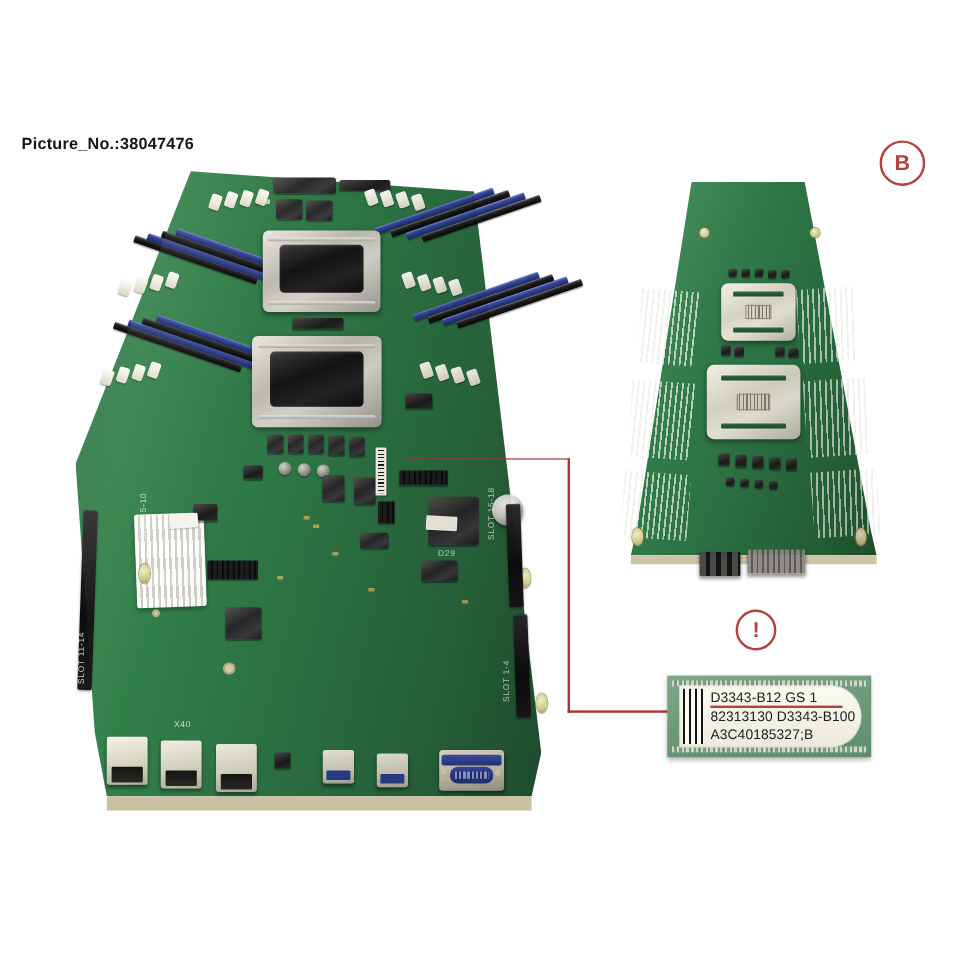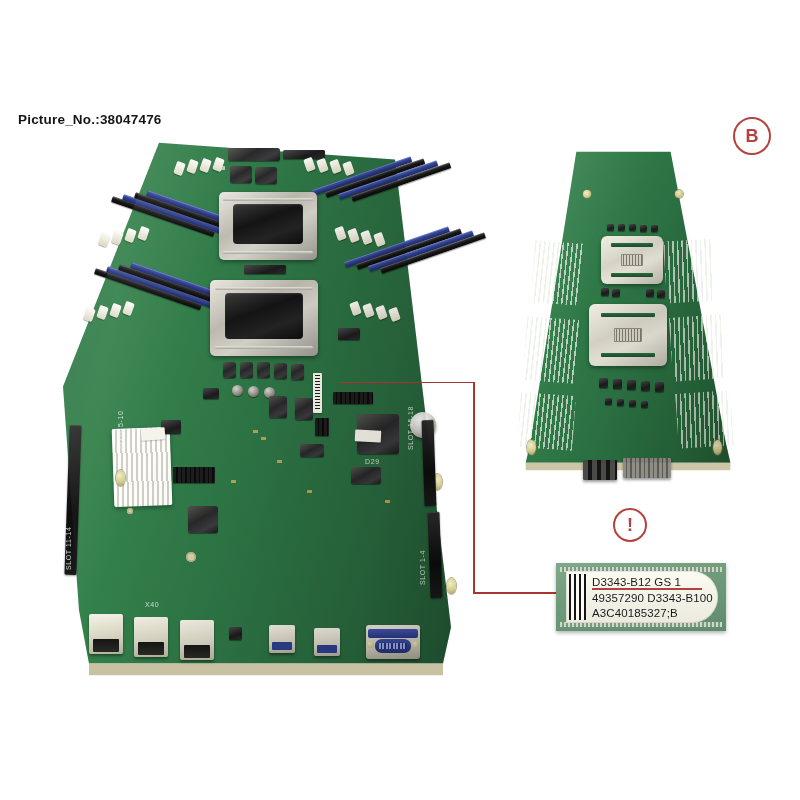--- a/index.html
+++ b/index.html
@@ -398,19 +398,19 @@
   <div class="lead" id="lead-v"></div>
   <div class="lead" id="lead-h2"></div>
 
   <div id="label-box">
     <div class="frame-top"></div>
     <div class="frame-bot"></div>
     <div id="label-sticker">
       <div id="label-barcode"></div>
       <div id="label-lines">
         <div class="ln underlined">D3343-B12 GS 1</div>
-        <div class="ln">49357290 D3343-B100</div>
+        <div class="ln">82313130 D3343-B100</div>
         <div class="ln">A3C40185327;B</div>
       </div>
     </div>
   </div>
 
 </div>
 
 </body></html>

